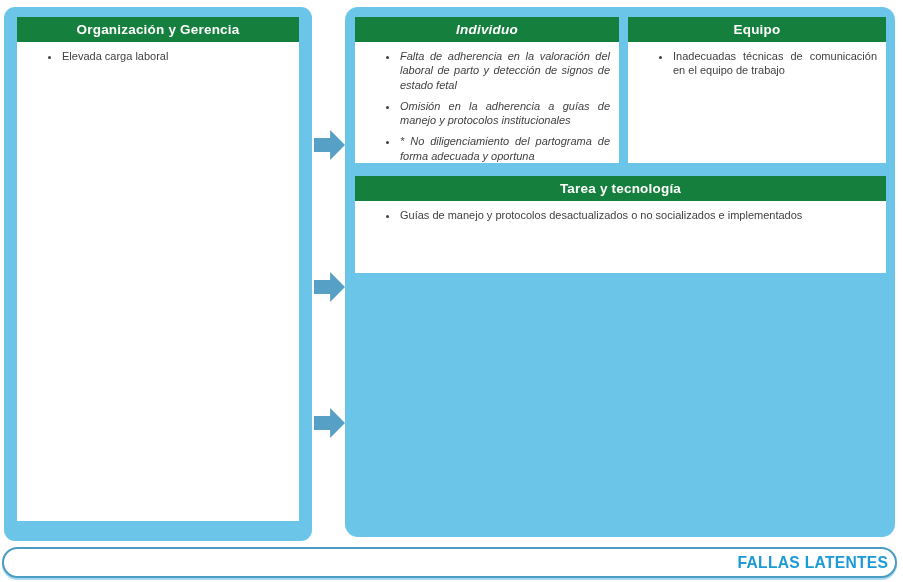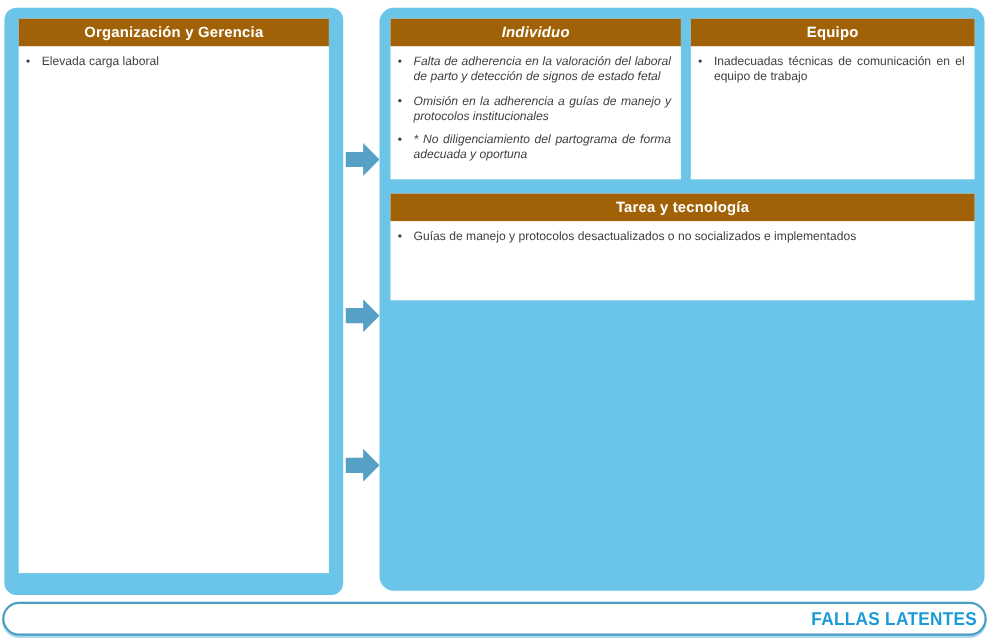--- a/index.html
+++ b/index.html
@@ -16,29 +16,29 @@
 
   .white-box{
     position:absolute;background:#ffffff;
   }
   .left-white{left:13px;top:10px;width:282px;height:504px;}
   .box-individuo{left:10px;top:10px;width:264px;height:146px;font-style:italic;}
   .box-equipo{left:283px;top:10px;width:258px;height:146px;}
   .box-tarea{left:10px;top:169px;width:531px;height:97px;}
 
   .box-header{
-    height:25px;background:#a16207;color:#ffffff;
+    height:25px;background:#15803d;color:#ffffff;
     display:flex;align-items:center;justify-content:center;
     font-weight:bold;font-size:13.5px;letter-spacing:0.2px;
   }
   .bullets{
     margin:0;padding:7px 9px 0 20px;list-style:disc outside;
     font-size:11px;line-height:1.3;color:#3F3F3E;text-align:justify;
   }
-  .bullets li{margin-bottom:7px;padding-left:1px;}
+  .bullets li{margin-bottom:7px;padding-left:1px;margin-left:24px;}
   .bullets li::marker{color:#3F3F3E;}
 
   
   .arrow{
     position:absolute;left:314px;width:31px;height:30px;background:#57A0C5;
     clip-path:polygon(0 27%, 52% 27%, 52% 0, 100% 50%, 52% 100%, 52% 73%, 0 73%);
   }
   .arrow-1{top:130px;}
   .arrow-2{top:272px;}
   .arrow-3{top:408px;}

